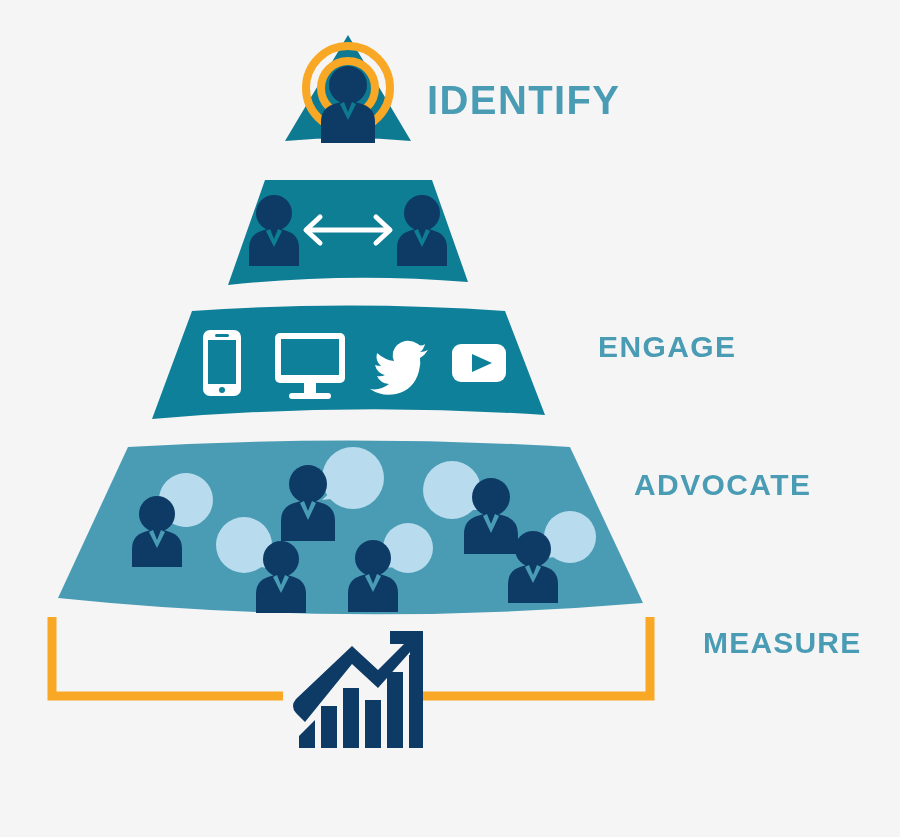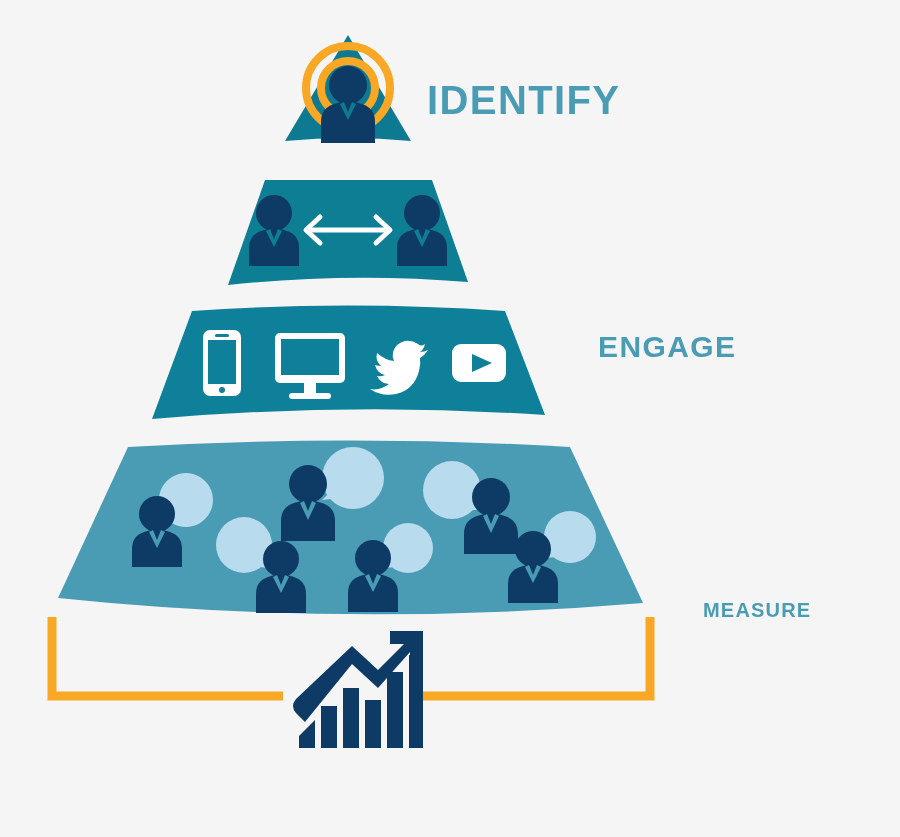--- a/index.html
+++ b/index.html
@@ -35,21 +35,21 @@
     letter-spacing: 1.4px;
     color: #4a9cb5;
     white-space: nowrap;
     line-height: 1;
     user-select: none;
   }
   .label-identify  { left: 427px; top: 80px;  font-size: 40px; }
   .label-expand    { left: 494px; top: 202px; font-size: 30px; }
   .label-engage    { left: 556px; top: 332px; font-size: 30px; margin-left: 42px; }
   .label-advocate  { left: 634px; top: 470px; font-size: 30px; }
-  .label-measure   { left: 703px; top: 600px; font-size: 20px; letter-spacing: 1.2px; }
+  .label-measure   { left: 703px; top: 628px; font-size: 30px; letter-spacing: 1.2px; }
 </style>
 </head>
 <body>
 
 <div id="infographic-root">
 
   <svg id="pyramid-svg" viewBox="0 0 900 837" xmlns="http://www.w3.org/2000/svg">
 
     <g>
       <path fill="#0d7a92" d="M 348 35 L 411 141 Q 348 135 285 141 Z"></path>
@@ -223,16 +223,17 @@
       </g>
     </g>
 
   </svg>
 
   <div class="stage-label label-identify">IDENTIFY</div>
 
 
   <div class="stage-label label-engage">ENGAGE</div>
 
+  <div class="stage-label label-advocate">ADVOCATE</div>
 
   <div class="stage-label label-measure">MEASURE</div>
 
 </div>
 
 </body></html>

